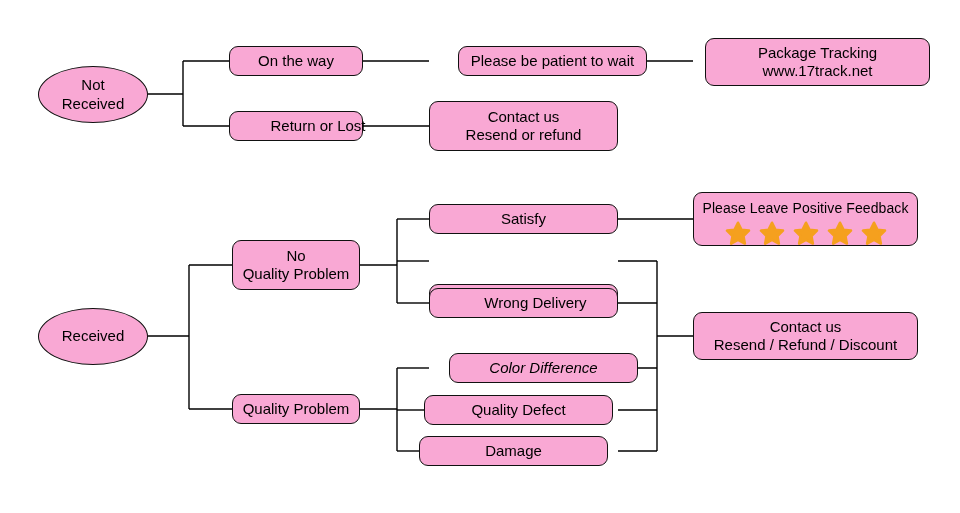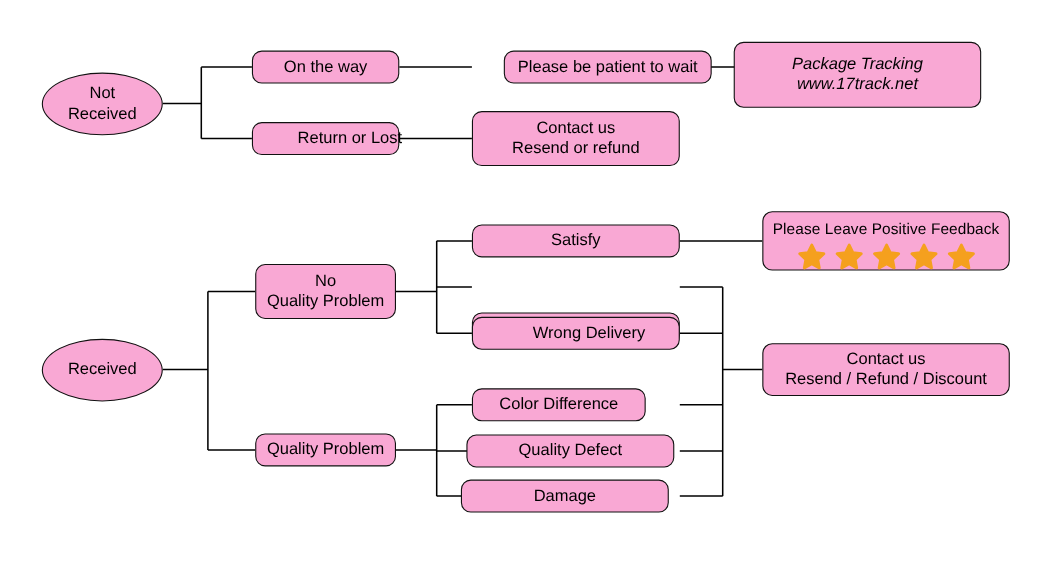--- a/index.html
+++ b/index.html
@@ -141,21 +141,21 @@
 
   <div class="node rbox fs15" style="left:429px; top:46px; width:189px; height:30px;margin-left:29px;">
     <span class="line">Please be patient to wait</span>
   </div>
 
   <div class="node rbox fs15" style="left:429px; top:101px; width:189px; height:50px;">
     <span class="line">Contact us</span>
     <span class="line">Resend or refund</span>
   </div>
 
-  <div class="node rbox fs15" style="left:667px; top:38px; width:225px; height:60px;font-style:italic;">
+  <div class="node rbox fs15" style="left:705px; top:38px; width:225px; height:48px;">
     <span class="line">Package Tracking</span>
     <span class="line">www.17track.net</span>
   </div>
 
   <div class="node ellipse fs15" style="left:38px; top:308px; width:110px; height:57px;">
     <span class="line">Received</span>
   </div>
 
   <div class="node rbox fs15" style="left:232px; top:240px; width:128px; height:50px;">
     <span class="line">No</span>
@@ -171,21 +171,21 @@
   </div>
 
   <div class="node rbox fs15" style="left:429px; top:246px; width:189px; height:30px;margin-top:38px;">
     <span class="line">Not Fit</span>
   </div>
 
   <div class="node rbox fs15" style="left:429px; top:288px; width:189px; height:30px;padding-left:24px;">
     <span class="line">Wrong Delivery</span>
   </div>
 
-  <div class="node rbox fs15" style="left:429px; top:353px; width:158px; height:30px;">
+  <div class="node rbox fs15" style="left:449px; top:353px; width:189px; height:30px;font-style:italic;">
     <span class="line">Color Difference</span>
   </div>
 
   <div class="node rbox fs15" style="left:424px; top:395px; width:189px; height:30px;">
     <span class="line">Quality Defect</span>
   </div>
 
   <div class="node rbox fs15" style="left:419px; top:436px; width:189px; height:30px;">
     <span class="line">Damage</span>
   </div>

